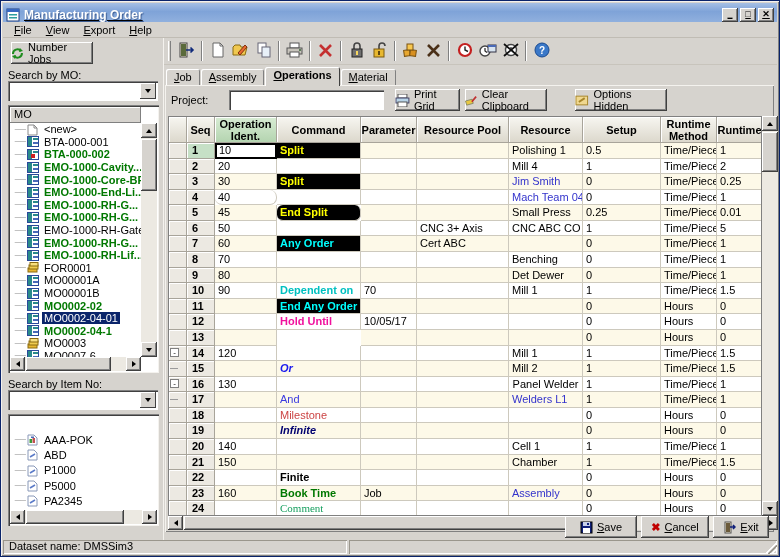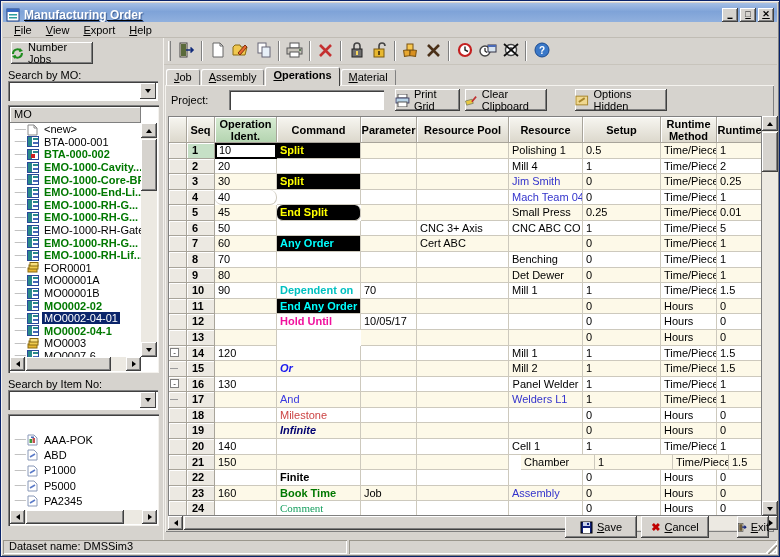--- a/index.html
+++ b/index.html
@@ -839,21 +839,21 @@
             <div class="gc data" style="width: 56px; flex-basis: 56px;">Time/Piece</div>
             <div class="gc data" style="width: 46px; flex-basis: 46px;">1</div>
           </div>
           <div class="grow row-cream">
             <div class="gc c0" style="width: 18px; flex-basis: 18px;"></div>
             <div class="gc c1" style="width: 28px; flex-basis: 28px;">21</div>
             <div class="gc data" style="width: 62px; flex-basis: 62px;">150</div>
             <div class="gc data" style="width: 84px; flex-basis: 84px;"></div>
             <div class="gc data" style="width: 56px; flex-basis: 56px;"></div>
             <div class="gc data" style="width: 92px; flex-basis: 92px;"></div>
-            <div class="gc data" style="width: 74px; flex-basis: 74px; margin-left: 12px;">Chamber</div>
+            <div class="gc data" style="width: 74px; flex-basis: 74px;">Chamber</div>
             <div class="gc data" style="width: 78px; flex-basis: 78px;">1</div>
             <div class="gc data" style="width: 56px; flex-basis: 56px;">Time/Piece</div>
             <div class="gc data" style="width: 46px; flex-basis: 46px;">1.5</div>
           </div>
           <div class="grow row-white">
             <div class="gc c0" style="width: 18px; flex-basis: 18px;"></div>
             <div class="gc c1" style="width: 28px; flex-basis: 28px;">22</div>
             <div class="gc data" style="width: 62px; flex-basis: 62px;"></div>
             <div class="gc data cmd-bold" style="width: 84px; flex-basis: 84px;">Finite</div>
             <div class="gc data" style="width: 56px; flex-basis: 56px;"></div>
@@ -914,21 +914,21 @@
           <rect x="3" y="1" width="7" height="4" fill="#c8d0e8"></rect>
             <rect x="7" y="2" width="2" height="2" fill="#10207a"></rect>
           <rect x="3" y="7" width="7" height="5" fill="#fff"></rect>
         </svg>
         <span><u>S</u>ave</span>
       </div>
       <div class="btn fbtn" style="right:68px;width:68px;">
         <span style="color:#c00000;font-weight:bold;">✖</span>
         <span><u>C</u>ancel</span>
       </div>
-      <div class="btn fbtn" style="right:8px;width:32px;">
+      <div class="btn fbtn" style="right:8px;width:56px;">
         <svg width="13" height="13" viewBox="0 0 13 13">
           <rect x="2" y="1" width="6" height="11" fill="#f0e8d0" stroke="#555"></rect>
           <rect x="3" y="2" width="4" height="9" fill="#6b5a3a"></rect>
           <path d="M7 6 L12 6 M10 4 L12 6 L10 8" stroke="#10207a" stroke-width="1.5" fill="none"></path>
         </svg>
         <span><u>E</u>xit</span>
       </div>
     </div>
   </div>
 

